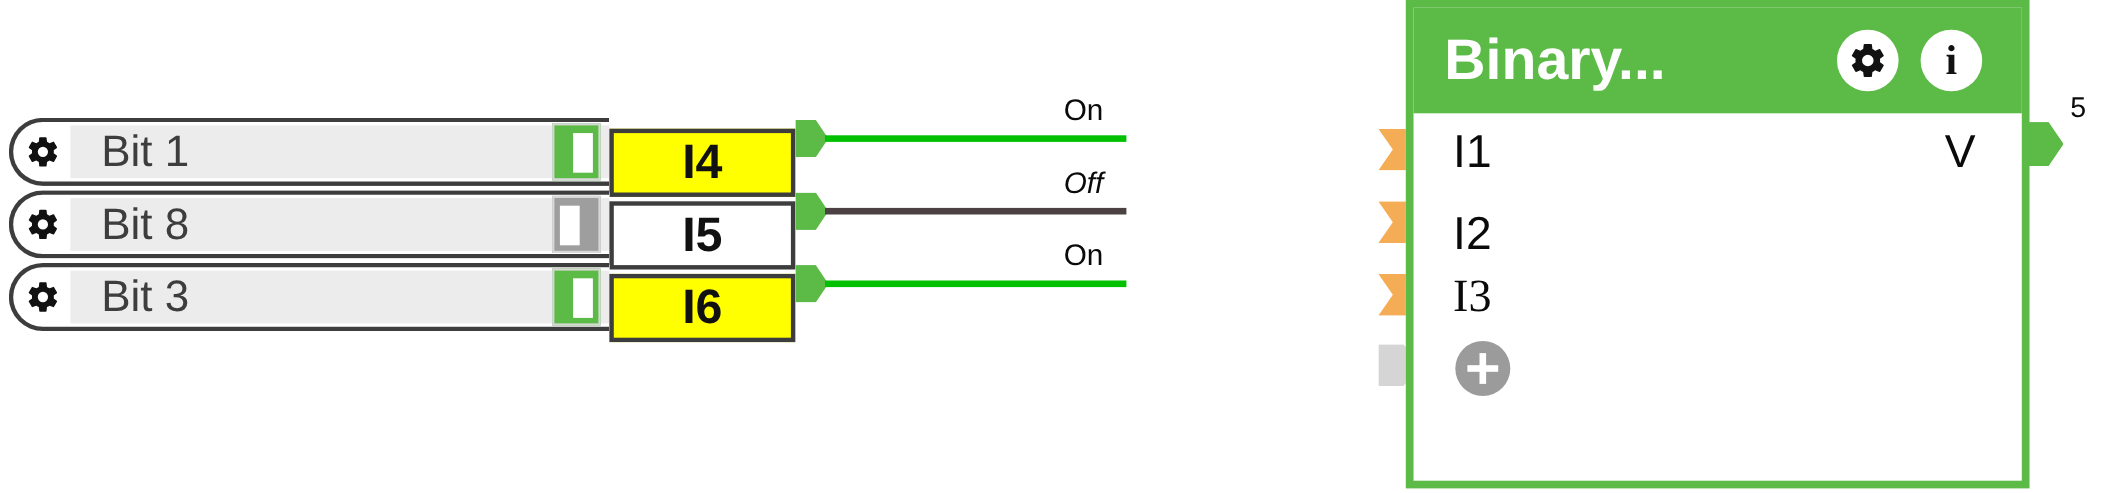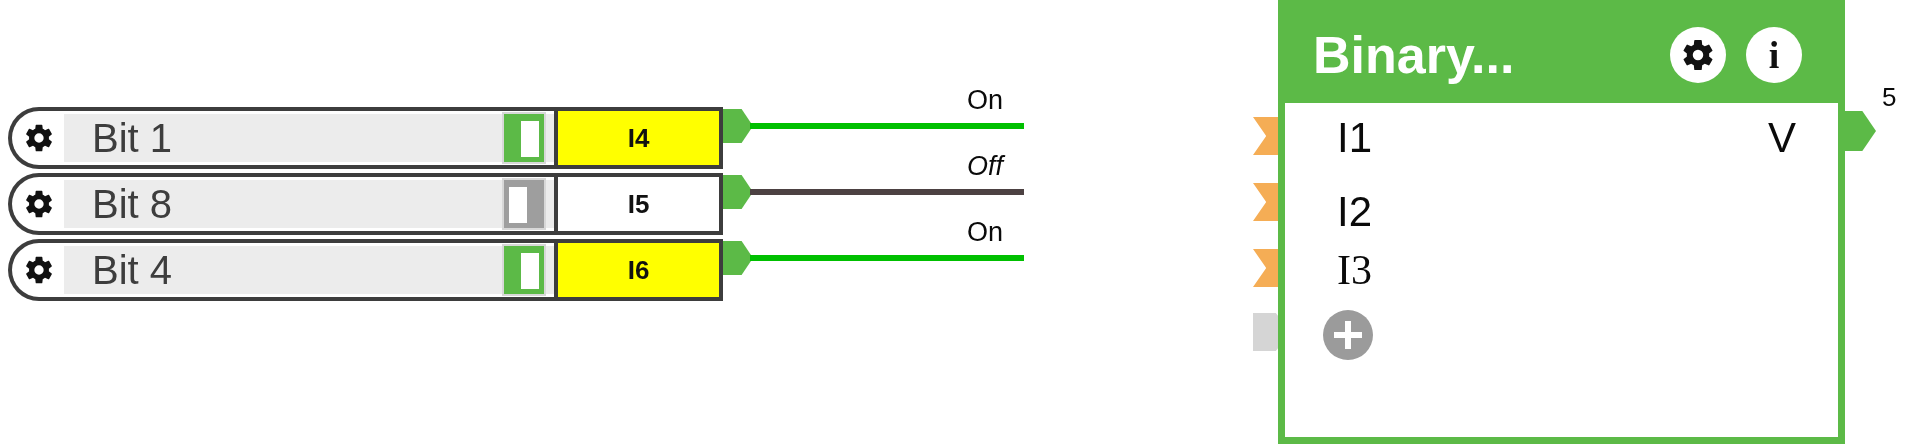--- a/index.html
+++ b/index.html
@@ -100,29 +100,29 @@
     height: 36px;
     background: #ffffff;
   }
   .toggle.on  .knob { right: 5px; }
   .toggle.off .knob { left: 5px; }
 
   
   .value-box {
     position: absolute;
     left: 546px;
-    top: 0;
+    top: 10px;
     width: 169px;
     height: 62px;
     box-sizing: border-box;
     border: 4px solid #3d3d3d;
     display: flex;
     align-items: center;
     justify-content: center;
-    font-size: 26px;
+    font-size: 44px;
     font-weight: bold;
     color: #111111;
   }
   .value-box.active   { background: #ffff00; }
   .value-box.inactive { background: #ffffff; }
 
   
   .src-port {
     position: absolute;
     width: 30px;
@@ -214,21 +214,20 @@
     position: absolute;
     left: 0; right: 0;
     top: 96px; bottom: 0;
   }
   .in-label {
     position: absolute;
     left: 36px;
     font-size: 42px;
     color: #0a0a0a;
     line-height: 1;
-    margin-left: 16px;
   }
   .in-label.i0 { top: 14px; }
   .in-label.i1 { top: 88px; }
   .in-label.i2 { top: 146px; font-family: Liberation Serif, serif; }
 
   #out-label {
     position: absolute;
     right: 42px;
     top: 14px;
     font-size: 42px;
@@ -337,21 +336,21 @@
   </div>
 
   <div class="switch-row r2">
     <div class="row-pill">
       <div class="gear-btn">
         <svg width="32" height="32" viewBox="0 0 24 24" aria-hidden="true">
           <path fill="#111111" d="M19.4 13a7.6 7.6 0 0 0 0-2l2.1-1.6a.5.5 0 0 0 .1-.6l-2-3.5a.5.5 0 0 0-.6-.2l-2.5 1a7.3 7.3 0 0 0-1.7-1L14.5 2.4a.5.5 0 0 0-.5-.4h-4a.5.5 0 0 0-.5.4L9.2 5.1a7.3 7.3 0 0 0-1.7 1l-2.5-1a.5.5 0 0 0-.6.2l-2 3.5a.5.5 0 0 0 .1.6L4.6 11a7.6 7.6 0 0 0 0 2l-2.1 1.6a.5.5 0 0 0-.1.6l2 3.5a.5.5 0 0 0 .6.2l2.5-1a7.3 7.3 0 0 0 1.7 1l.3 2.7a.5.5 0 0 0 .5.4h4a.5.5 0 0 0 .5-.4l.3-2.7a7.3 7.3 0 0 0 1.7-1l2.5 1a.5.5 0 0 0 .6-.2l2-3.5a.5.5 0 0 0-.1-.6zM12 15.5A3.5 3.5 0 1 1 15.5 12 3.5 3.5 0 0 1 12 15.5"></path>
         </svg>
       </div>
       <div class="row-inner">
-        <span class="row-label">Bit 4</span>
+        <span class="row-label">Bit 3</span>
         <span class="toggle on">
           <span class="knob"></span>
         </span>
       </div>
     </div>
     <div class="value-box active">I6</div>
   </div>
 </div>
 
 <div class="src-port p0"></div>

